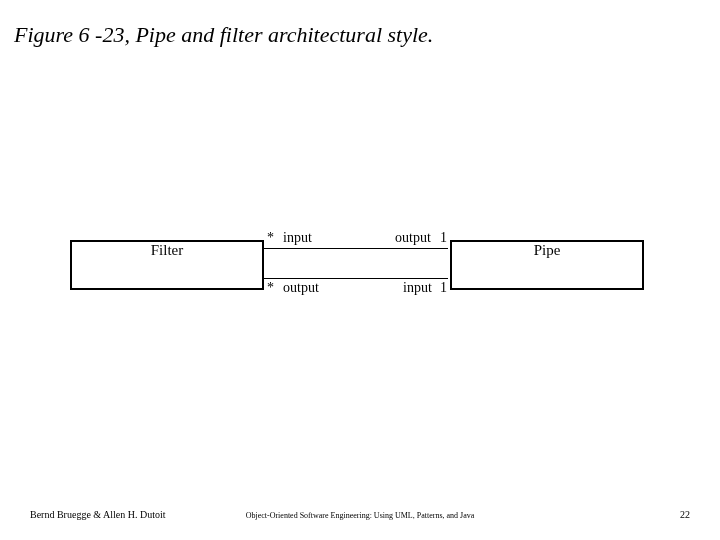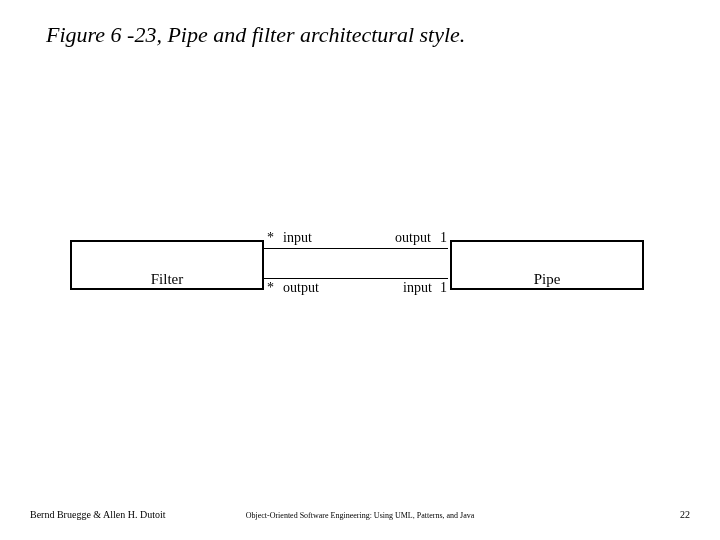--- a/index.html
+++ b/index.html
@@ -7,31 +7,31 @@
     padding: 0;
     width: 720px;
     height: 540px;
     background: #fff;
     font-family: "Times New Roman", Times, serif;
     color: #000;
     position: relative;
   }
   .title {
     position: absolute;
-    left: 46px;
+    left: 14px;
     top: 22px;
     font-size: 22px;
     font-style: italic;
   }
   .box {
     position: absolute;
     border: 2px solid #000;
     background: #fff;
     display: flex;
-    align-items: flex-end;
+    align-items: flex-start;
     justify-content: center;
     font-size: 15px;
   }
   .label {
     position: absolute;
     font-size: 14px;
   }
   .assoc-line {
     position: absolute;
     height: 0;

